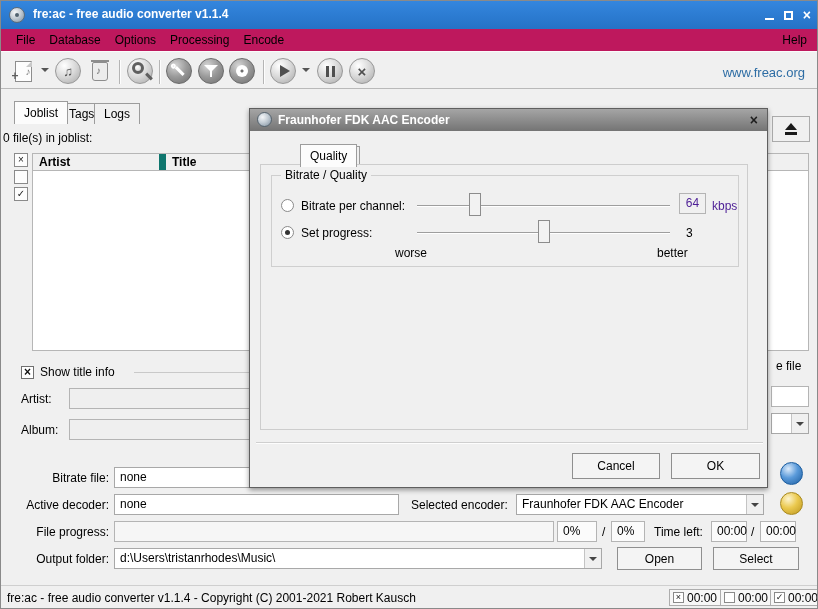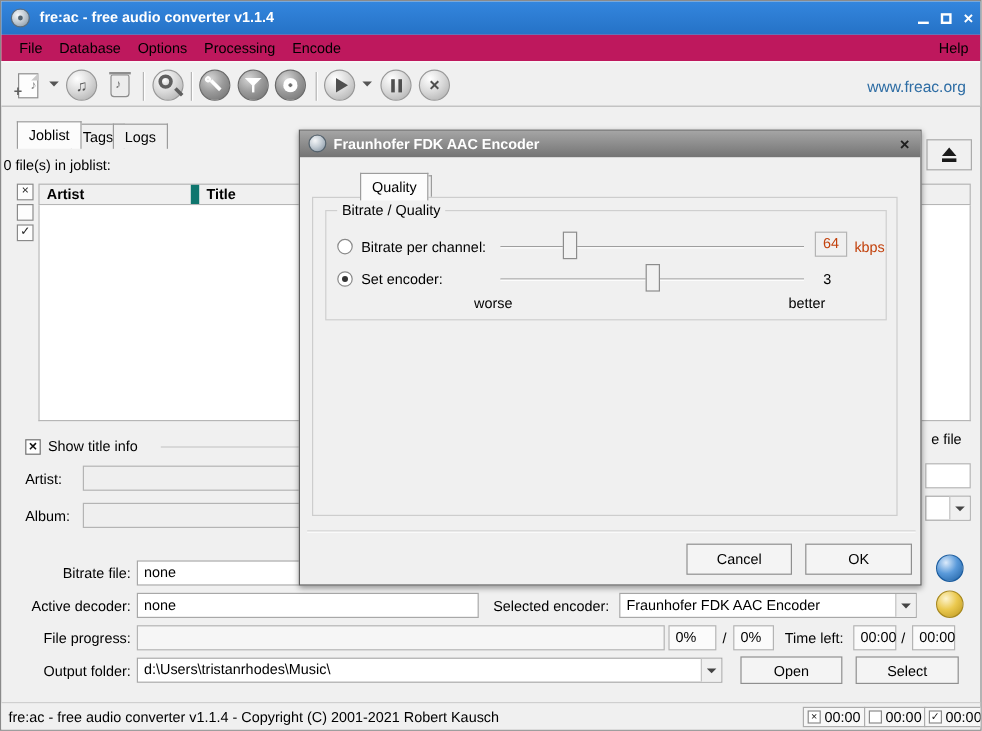--- a/index.html
+++ b/index.html
@@ -112,21 +112,21 @@
   .dlg-titlebar .dtitle { position:absolute; left:28px; top:4px; font-weight:bold; color:#fff; }
   .dlg-close { position:absolute; right:9px; top:3px; font-weight:bold; font-size:14px; color:#1e1e1e; }
   .dlg-tab { position:absolute; top:35px; }
   .dlg-tabpage { position:absolute; left:10px; top:55px; width:488px; height:266px; border:1px solid #cdcdcd; background:#f0f0f0; }
   .groupbox { position:absolute; left:21px; top:66px; width:468px; height:92px; border:1px solid #cfcfcf; }
   .grouplbl { position:absolute; left:31px; top:59px; background:#f0f0f0; padding:0 4px; }
   .radio { position:absolute; width:13px; height:13px; border:1px solid #8a8a8a; border-radius:50%; background:#fff; }
   .radio.sel:after { content:""; position:absolute; left:3px; top:3px; width:5px; height:5px; border-radius:50%; background:#333; }
   .strack { position:absolute; width:253px; height:2px; border-top:1px solid #9e9e9e; border-bottom:1px solid #fff; }
   .sthumb { position:absolute; width:12px; height:23px; background:#f2f2f2; border:1px solid #8c8c8c; }
-  .dim { color:#c2410c; }
+  .dim { color:#4c1d95; }
   .sep-line { position:absolute; left:6px; width:507px; height:2px; border-top:1px solid #cfcfcf; border-bottom:1px solid #fdfdfd; }
   .dbtn { position:absolute; height:26px; background:#f4f4f4; border:1px solid #8f8f8f; display:flex; align-items:center; justify-content:center; }
 </style>
 </head>
 <body>
 
 <div id="app">
 
   <div class="titlebar">
     <span class="appicon"></span>
@@ -324,21 +324,21 @@
     <span class="grouplbl">Bitrate / Quality</span>
 
     <span class="radio" style="left:31px; top:90px;"></span>
     <span style="position:absolute; left:51px; top:90px;">Bitrate per channel:</span>
     <div class="strack" style="left:167px; top:96px;"></div>
     <div class="sthumb" style="left:219px; top:84px;"></div>
     <div class="valbox dim" style="left:429px; top:84px; width:27px; text-align:center; background:#f0f0f0;">64</div>
     <span class="dim" style="position:absolute; left:462px; top:90px;">kbps</span>
 
     <span class="radio sel" style="left:31px; top:117px;"></span>
-    <span style="position:absolute; left:51px; top:117px;">Set encoder:</span>
+    <span style="position:absolute; left:51px; top:117px;">Set progress:</span>
     <div class="strack" style="left:167px; top:123px;"></div>
     <div class="sthumb" style="left:288px; top:111px;"></div>
     <span style="position:absolute; left:436px; top:117px;">3</span>
 
     <span style="position:absolute; left:145px; top:137px;">worse</span>
     <span style="position:absolute; left:407px; top:137px;">better</span>
 
     <div class="sep-line" style="top:333px;"></div>
     <div class="dbtn" style="left:421px; top:344px; width:89px;">OK</div>
     <div class="dbtn" style="left:322px; top:344px; width:88px;">Cancel</div>

